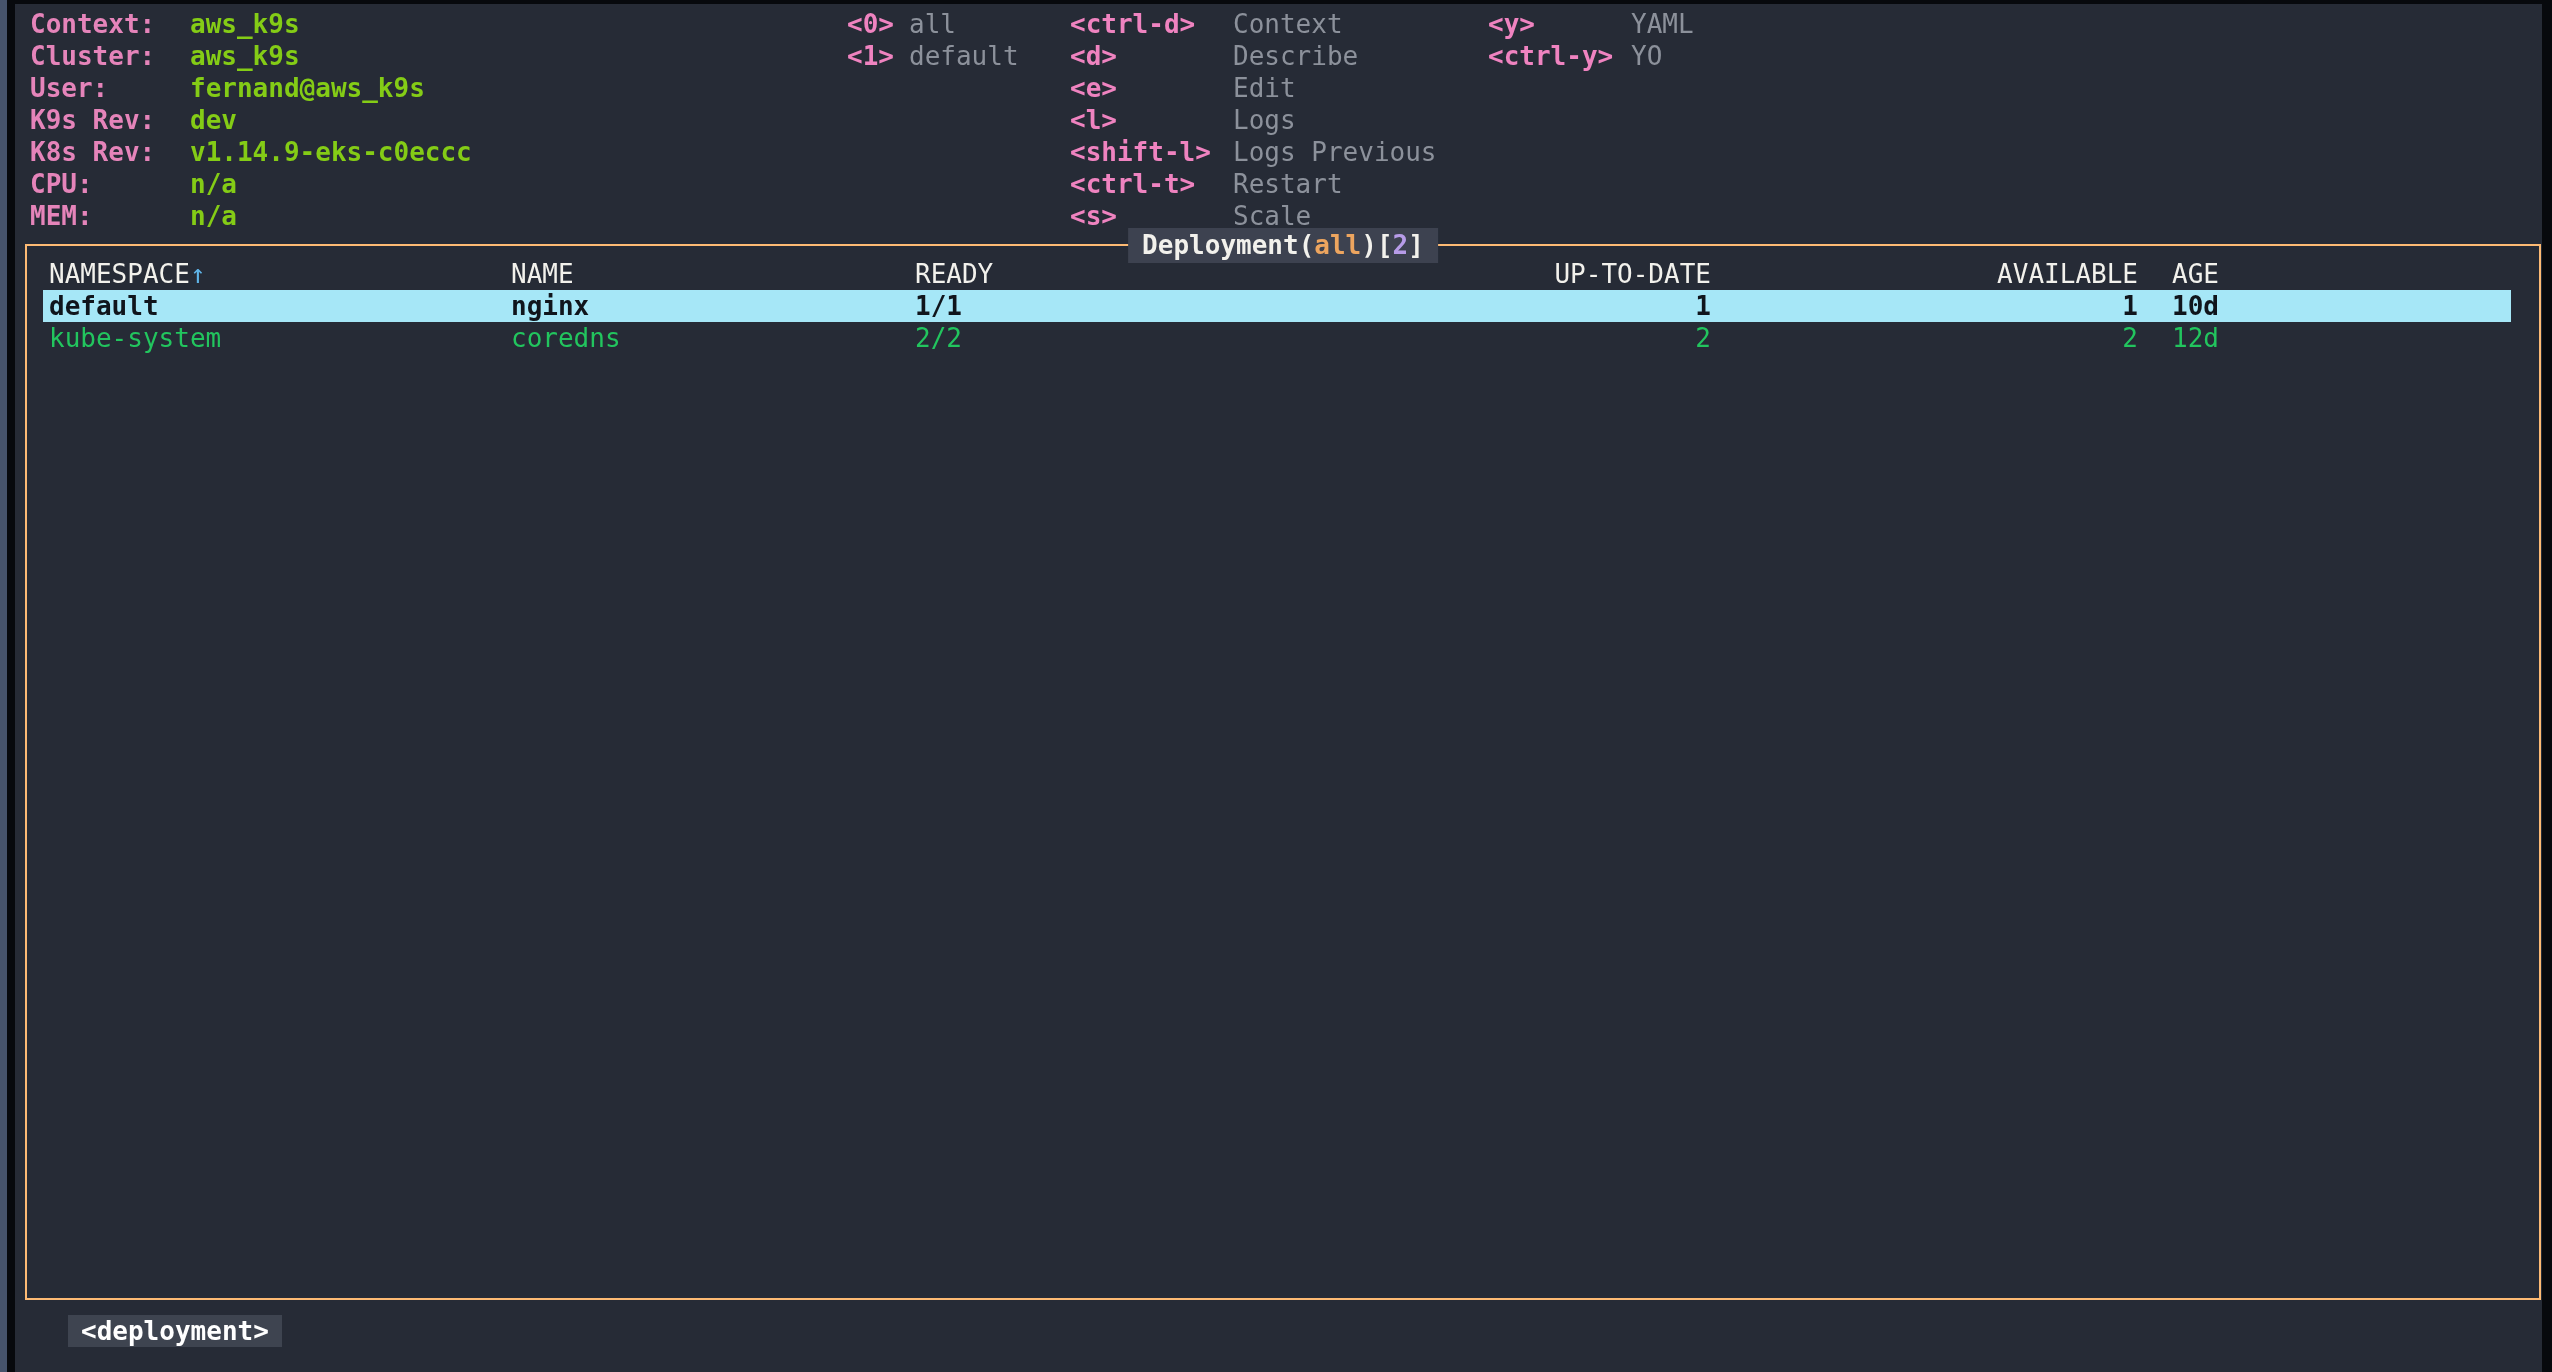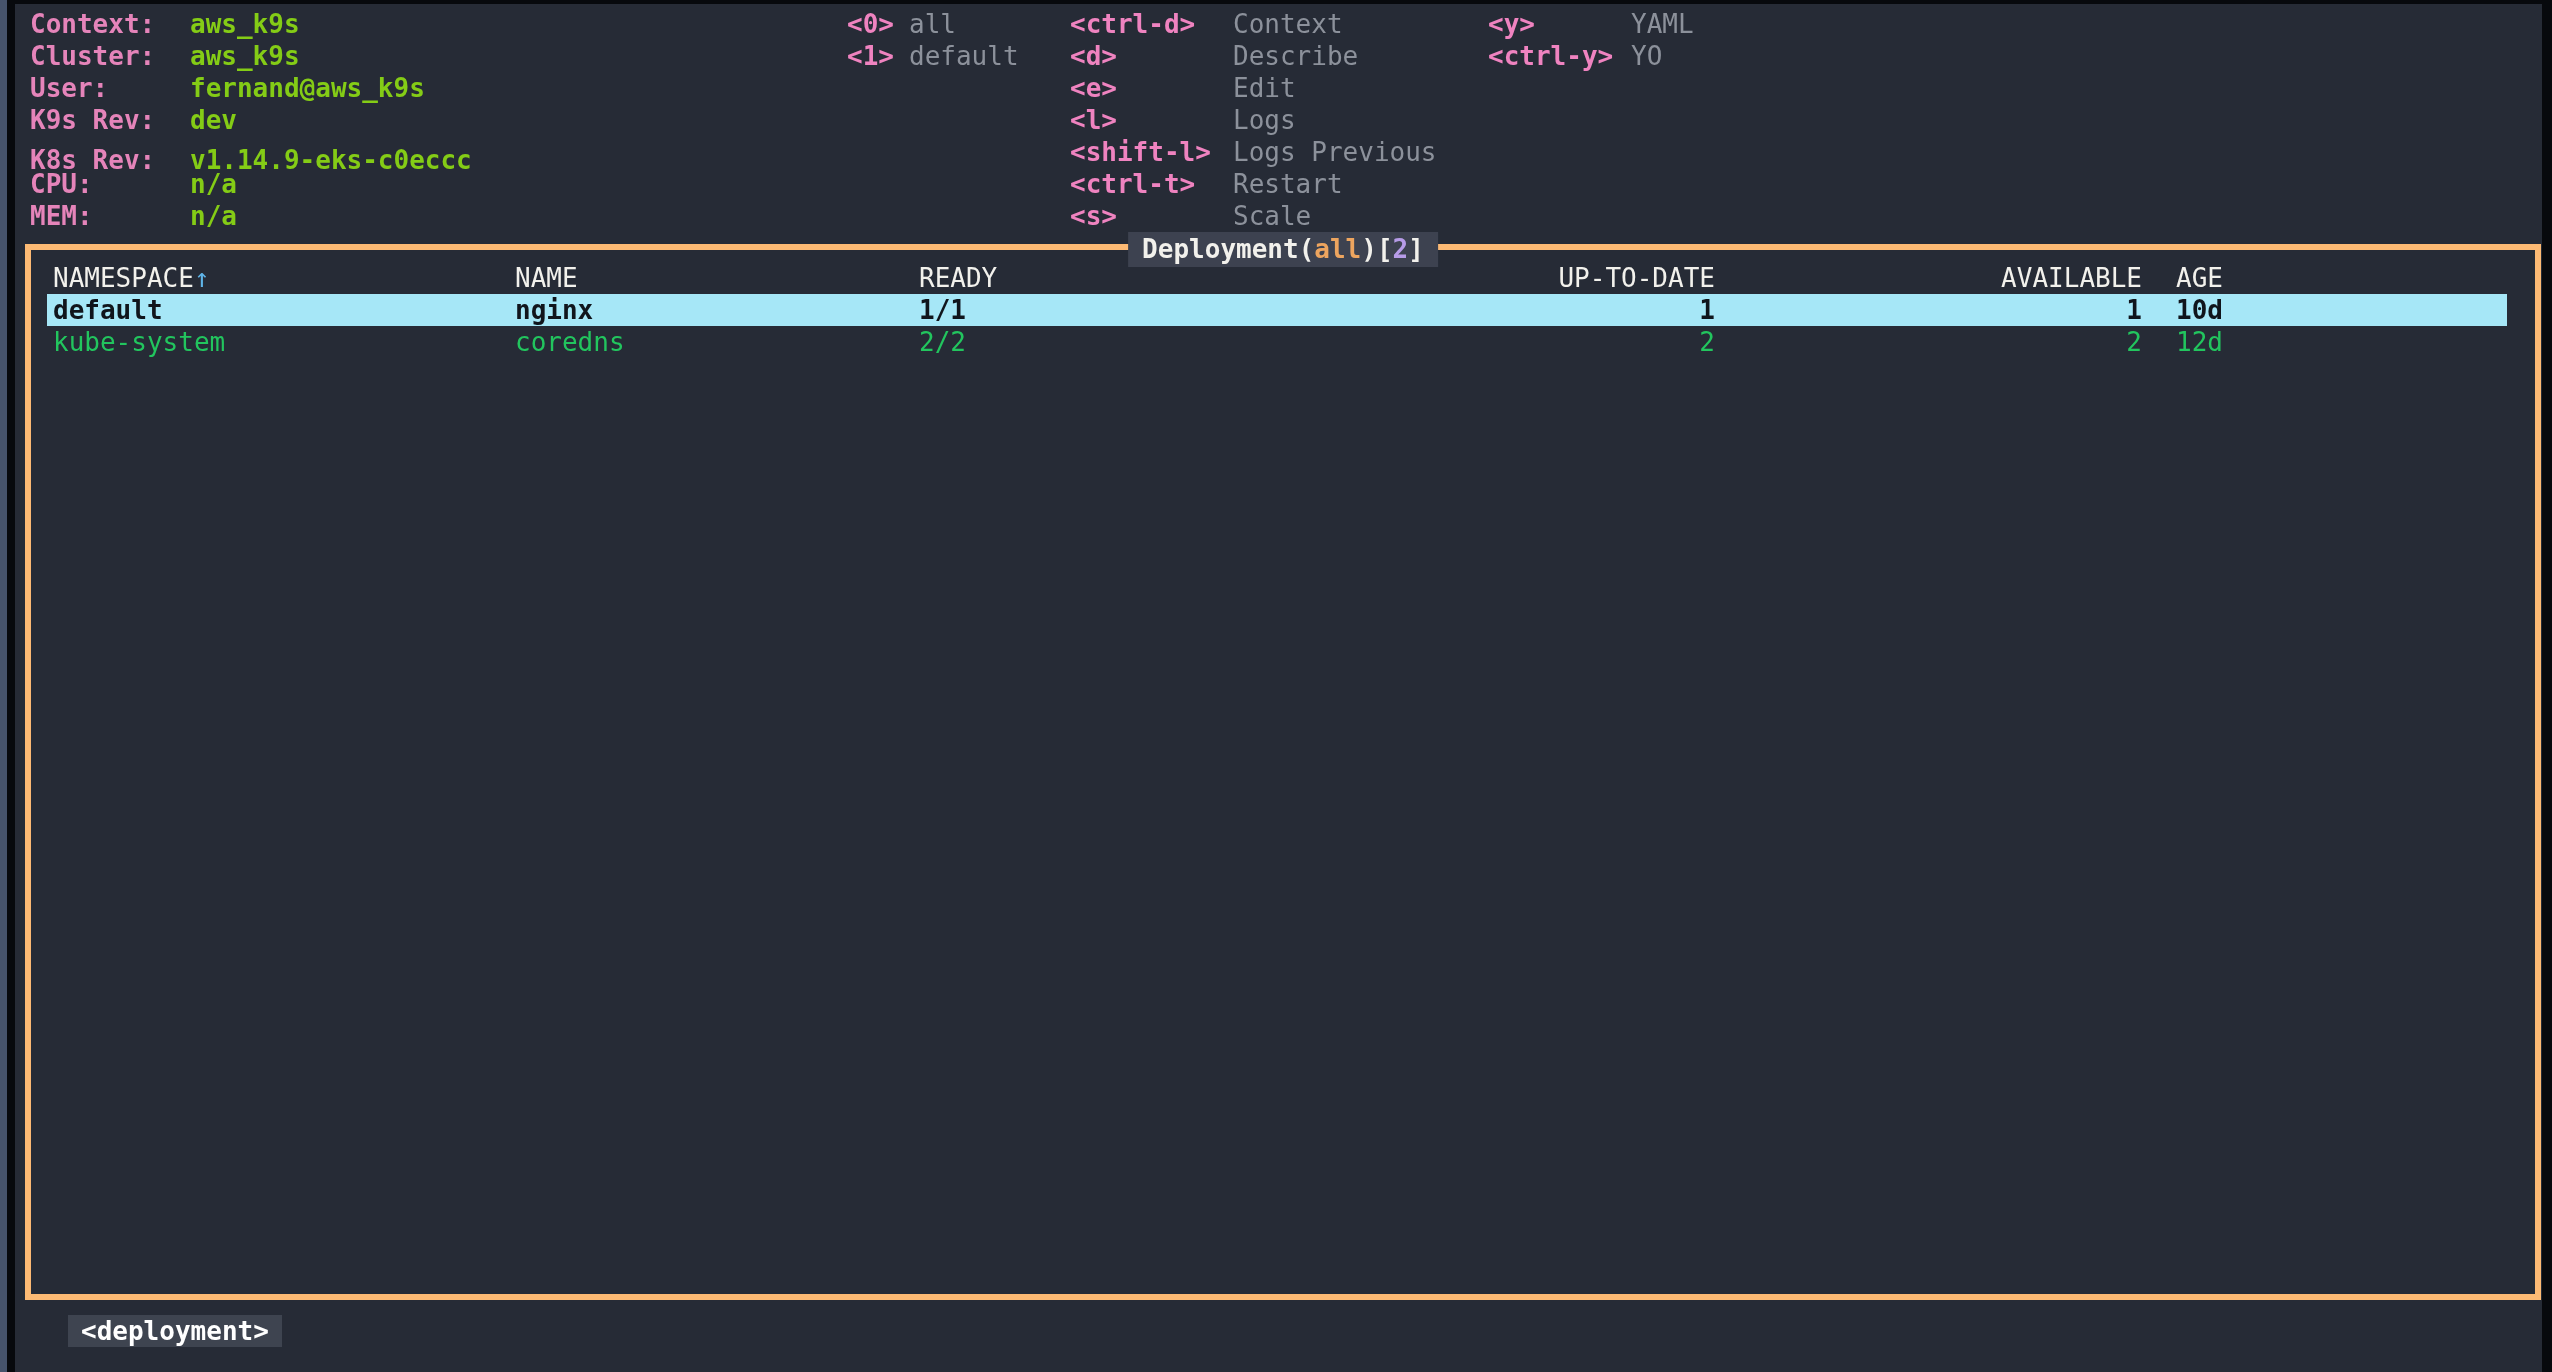--- a/index.html
+++ b/index.html
@@ -35,21 +35,21 @@
   .logo {
     position:absolute; left:2113px; top:13px;
     color:#a98ee8; line-height:30px; white-space:pre;
     font-weight:bold;
   }
 
   
   .panel {
     position:absolute; left:25px; top:244px;
     width:2516px; height:1056px;
-    border:6px solid #fdba74;
+    border:2px solid #fdba74;
     background:transparent;
   }
   .title-badge {
     position:absolute; top:-18px; left:50%; transform:translateX(-50%);
     height:35px; line-height:35px;
     background:#3d4250; padding:0 14px;
     font-weight:bold; white-space:pre; z-index:3;
   }
   .title-scope { color:#eda55f; }
   .title-count { color:#b79ce8; }
@@ -88,21 +88,21 @@
   <div class="edge-left-accent"></div>
   <div class="edge-left-black"></div>
   <div class="edge-top-black"></div>
   <div class="edge-right-black"></div>
 
   <div>
     <div class="hdr-row" style="left:30px; top:8px"><span class="info-label">Context:</span><span class="info-value">aws_k9s</span></div>
     <div class="hdr-row" style="left:30px; top:40px"><span class="info-label">Cluster:</span><span class="info-value">aws_k9s</span></div>
     <div class="hdr-row" style="left:30px; top:72px"><span class="info-label">User:</span><span class="info-value">fernand@aws_k9s</span></div>
     <div class="hdr-row" style="left:30px; top:104px"><span class="info-label">K9s Rev:</span><span class="info-value">dev</span></div>
-    <div class="hdr-row" style="left:30px; top:144px"><span class="info-label">K8s Rev:</span><span class="info-value">v1.14.9-eks-c0eccc</span></div>
+    <div class="hdr-row" style="left:30px; top:136px"><span class="info-label">K8s Rev:</span><span class="info-value">v1.14.9-eks-c0eccc</span></div>
     <div class="hdr-row" style="left:30px; top:168px"><span class="info-label">CPU:</span><span class="info-value">n/a</span></div>
     <div class="hdr-row" style="left:30px; top:200px"><span class="info-label">MEM:</span><span class="info-value">n/a</span></div>
   </div>
 
   <div>
     <div class="hdr-row hk1" style="left:847px; top:8px"><span class="hk-key">&lt;0&gt;</span><span class="hk-label">all</span></div>
     <div class="hdr-row hk1" style="left:847px; top:40px"><span class="hk-key">&lt;1&gt;</span><span class="hk-label">default</span></div>
   </div>
 
   <div>

